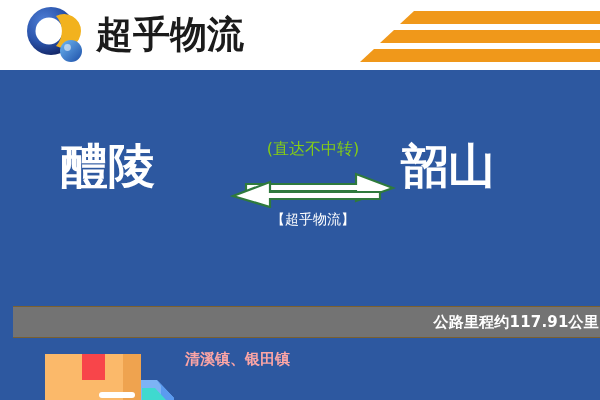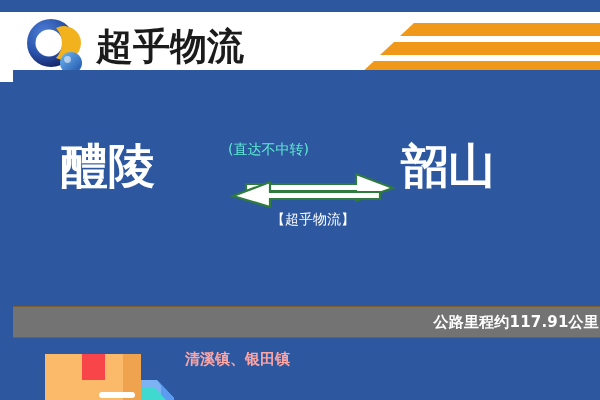--- a/index.html
+++ b/index.html
@@ -17,21 +17,21 @@
     position: relative;
     width: 600px;
     height: 400px;
     background: #2d58a0;
     overflow: hidden;
   }
 
   
   .header {
     position: absolute;
-    left: 0; top: 12px;
+    left: 0; top: 0;
     width: 600px; height: 70px;
     background: #ffffff;
     overflow: hidden;
   }
   .logo-wrap {
     position: absolute;
     left: 26px; top: 6px;
     display: flex;
     align-items: center;
   }
@@ -111,25 +111,25 @@
   .city.dest   { left: 388px; }
 
   .mid {
     position: absolute;
     left: 215px; top: 0;
     width: 170px; height: 140px;
   }
   .note-top {
     position: absolute;
     left: 0; right: 0; top: 40px;
-    text-align: left;
-    font-family: "DejaVu Sans", "Liberation Sans", sans-serif;
-    font-size: 14px;
+    text-align: center;
+    font-family: "DejaVu Sans", "Liberation Sans", sans-serif;
+    font-size: 16px;
     line-height: 18px;
-    color: #5eead4;
+    color: #84cc16;
     white-space: nowrap;
   }
   .arrows {
     position: absolute;
     left: 2px; top: 70px;
     width: 166px; height: 38px;
   }
   .note-bottom {
     position: absolute;
     left: 0; right: 0; top: 110px;

